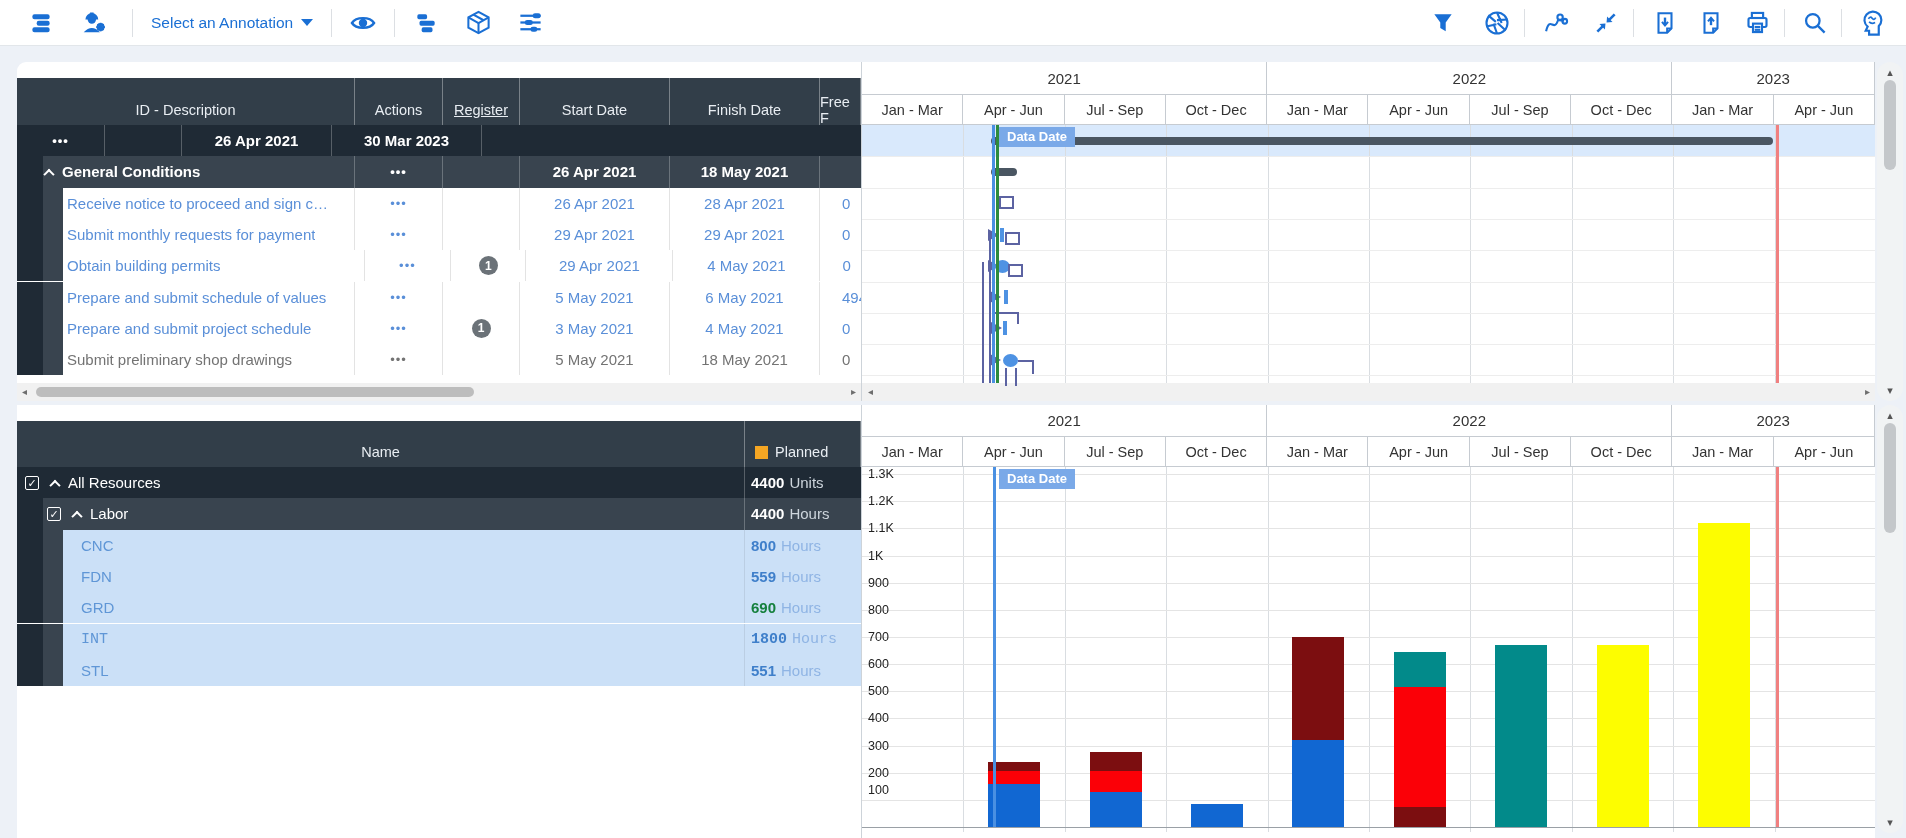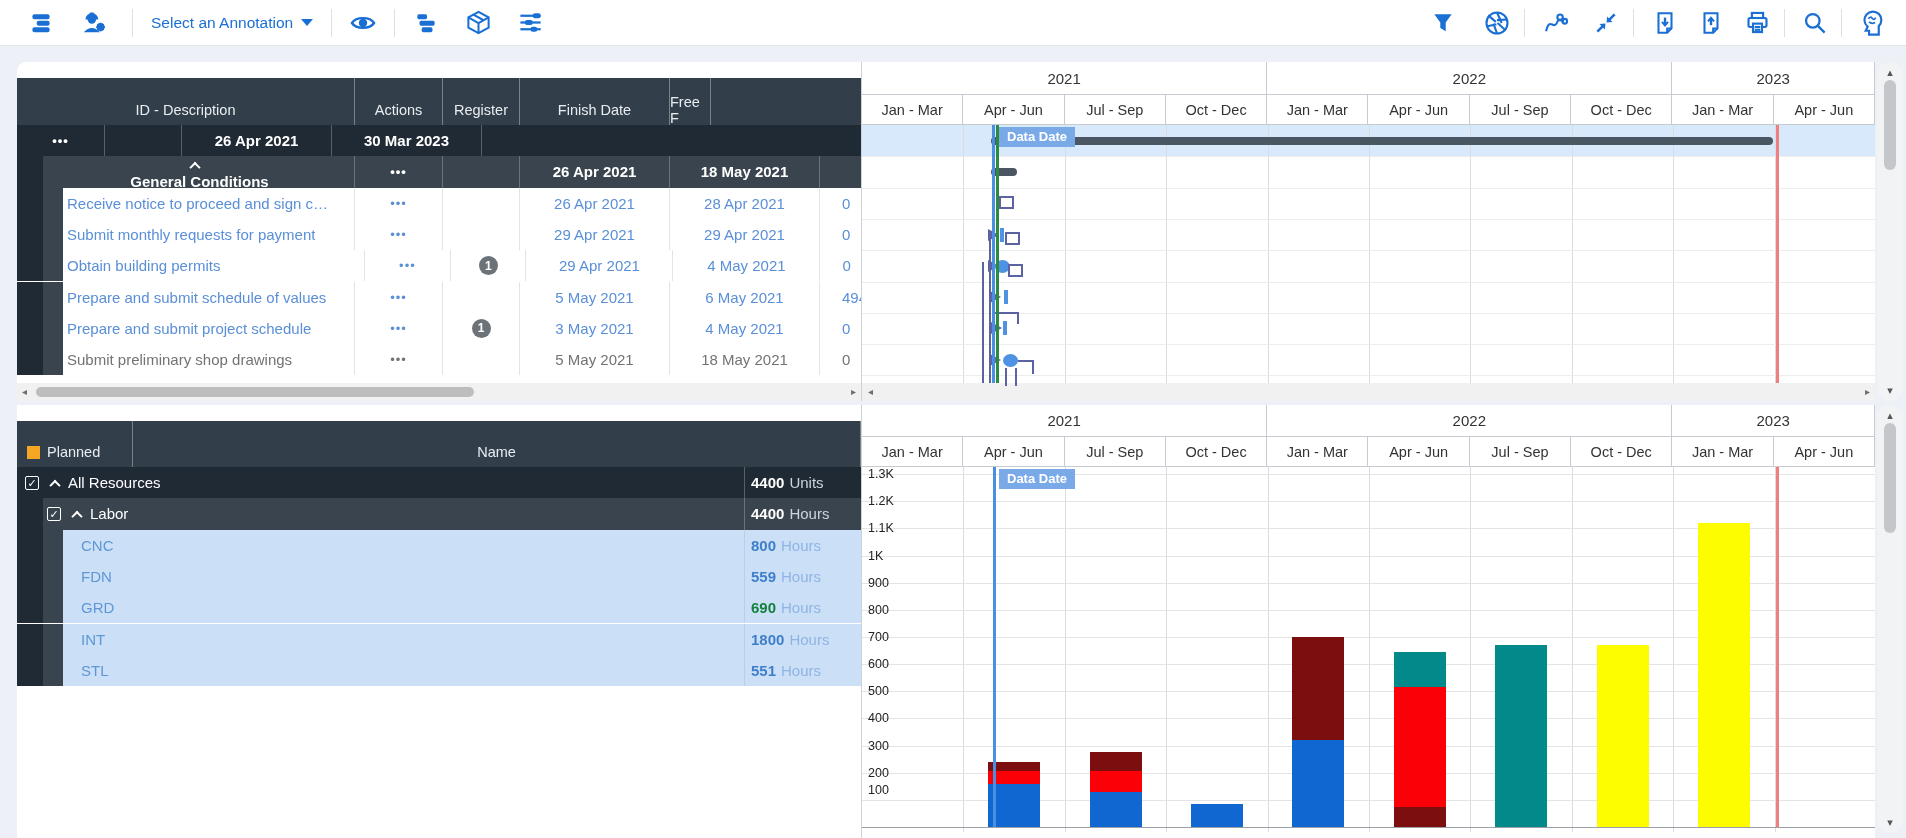--- a/index.html
+++ b/index.html
@@ -239,36 +239,37 @@
       <path d="M9.5 9 q1.5-2.5 3-0.5 q1.5 2 3-0.5 M10 11.5 q2 2 5 0.5" stroke-width="1.4"></path>
       </svg>
   </div>
   <div class="sp" style="width:20px"></div>
 </div>
 
 <div class="panel" id="p-tl">
     <div class="g-head" style="height: 63px;">
       <div class="g-hcell" style="width: 338px;">ID - Description</div>
       <div class="g-hcell" style="width: 88px;">Actions</div>
-      <div class="g-hcell" style="width: 77px;">Register</div>
+      <div class="g-hcell" style="width: 77px; text-decoration: underline;">Register</div>
+      <div class="g-hcell" style="width: 150px;">Start Date</div>
       <div class="g-hcell" style="width: 150px;">Finish Date</div>
       <div class="g-hcell" style="width: 41px;">Free F</div>
     </div>
     <div class="row" style="top: 63px; height: 31.3px; background: rgb(31, 42, 53); color: rgb(255, 255, 255); font-weight: bold;">
       <div class="cell" style="width: 88px; border-right: 1px solid rgba(255, 255, 255, 0.25);">
         <div class="dots">•••</div>
       </div>
       <div class="cell" style="width: 77px; border-right: 1px solid rgba(255, 255, 255, 0.25);"></div>
       <div class="cell" style="width: 150px; border-right: 1px solid rgba(255, 255, 255, 0.25);">26 Apr 2021</div>
       <div class="cell" style="width: 150px; border-right: 1px solid rgba(255, 255, 255, 0.25);">30 Mar 2023</div>
       <div class="cell" style="width: 41px; justify-content: flex-start; padding-left: 22px;"></div>
     </div>
     <div class="row" style="top: 94.3px; height: 31.3px; background: rgb(57, 68, 79); color: rgb(255, 255, 255); font-weight: bold;">
       <div class="band" style="left: 0px; width: 26px; background: rgb(31, 42, 53);"></div>
-      <div class="cell" style="width: 338px; justify-content: flex-start; border-right: 1px solid rgba(255, 255, 255, 0.25); padding-left: 28px; flex-direction: column;">
+      <div class="cell" style="width: 338px; justify-content: flex-start; border-right: 1px solid rgba(255, 255, 255, 0.25); padding-left: 28px;">
         <div style="margin-right: 9px; color: rgb(255, 255, 255); cursor: pointer;"><span class="chev"></span></div>
         <div style="white-space: nowrap; overflow: hidden; text-overflow: ellipsis; max-width: 296px;">General Conditions</div>
       </div>
       <div class="cell" style="width: 88px; border-right: 1px solid rgba(255, 255, 255, 0.25);">
         <div class="dots">•••</div>
       </div>
       <div class="cell" style="width: 77px; border-right: 1px solid rgba(255, 255, 255, 0.25);"></div>
       <div class="cell" style="width: 150px; border-right: 1px solid rgba(255, 255, 255, 0.25);">26 Apr 2021</div>
       <div class="cell" style="width: 150px; border-right: 1px solid rgba(255, 255, 255, 0.25);">18 May 2021</div>
       <div class="cell" style="width: 41px; justify-content: flex-start; padding-left: 22px;"></div>
@@ -430,25 +431,25 @@
     <div class="gline" style="left: 170px; top: 297.75px; width: 2px; height: 14px;"></div>
     <div class="gline" style="left: 143px; top: 305.75px; width: 2px; height: 18px;"></div>
     <div class="gline" style="left: 153px; top: 305.75px; width: 2px; height: 18px;"></div>
     <div class="hscroll" style="left: 0px; bottom: 0px; width: 1014px;">
       <div class="sarrow" style="left: 6px;">◂</div>
       <div class="sarrow" style="right: 6px;">▸</div>
     </div>
   </div>
 <div class="panel" id="p-bl">
     <div class="g-head" style="height: 62px;">
+      <div class="g-hcell" style="width: 728px;">Name</div>
       <div class="g-hcell" style="width: 116px; justify-content: flex-start; padding-left: 10px; gap: 7px;">
         <div style="width: 13px; height: 13px; background: rgb(245, 166, 35);"></div>
         <div>Planned</div>
       </div>
-      <div class="g-hcell" style="width: 728px;">Name</div>
     </div>
     <div class="row" style="top: 62px; height: 31.3px; background: rgb(31, 42, 53); color: rgb(255, 255, 255);">
       <div class="cell" style="width: 728px; justify-content: flex-start; border-right: 1px solid rgba(255, 255, 255, 0.25); padding-left: 8px;">
         <div class="cbox" style="margin-right: 12px;">✓</div>
         <div style="margin-right: 9px; cursor: pointer;"><span class="chev"></span></div>
         <div>All Resources</div>
       </div>
       <div class="cell" style="width: 116px; justify-content: flex-start; padding-left: 6px; gap: 5px;">
         <div style="font-weight: bold;">4400</div>
         <div style="color: rgb(205, 213, 220);">Units</div>
@@ -492,21 +493,21 @@
       <div class="band" style="left: 0px; width: 26px; background: rgb(31, 42, 53);"></div>
       <div class="band" style="left: 26px; width: 20px; background: rgb(57, 68, 79);"></div>
       <div class="cell" style="width: 728px; justify-content: flex-start; border-right: 1px solid rgba(0, 0, 0, 0.08); padding-left: 64px;">
         <div>GRD</div>
       </div>
       <div class="cell" style="width: 116px; justify-content: flex-start; padding-left: 6px; gap: 5px;">
         <div style="font-weight: bold; color: #15803d;">690</div>
         <div style="color: rgb(143, 180, 228);">Hours</div>
       </div>
     </div>
-    <div class="row" style="top: 218.5px; height: 31.3px; background: rgb(203, 224, 247); color: rgb(95, 150, 214);">
+    <div class="row" style="top: 218.5px; height: 31.3px; background: rgb(203, 224, 247); color: rgb(95, 150, 214); font-family: Liberation Mono, monospace;">
       <div class="band" style="left: 0px; width: 26px; background: rgb(31, 42, 53);"></div>
       <div class="band" style="left: 26px; width: 20px; background: rgb(57, 68, 79);"></div>
       <div class="cell" style="width: 728px; justify-content: flex-start; border-right: 1px solid rgba(0, 0, 0, 0.08); padding-left: 64px;">
         <div>INT</div>
       </div>
       <div class="cell" style="width: 116px; justify-content: flex-start; padding-left: 6px; gap: 5px;">
         <div style="font-weight: bold; color: rgb(63, 127, 202);">1800</div>
         <div style="color: rgb(143, 180, 228);">Hours</div>
       </div>
     </div>

